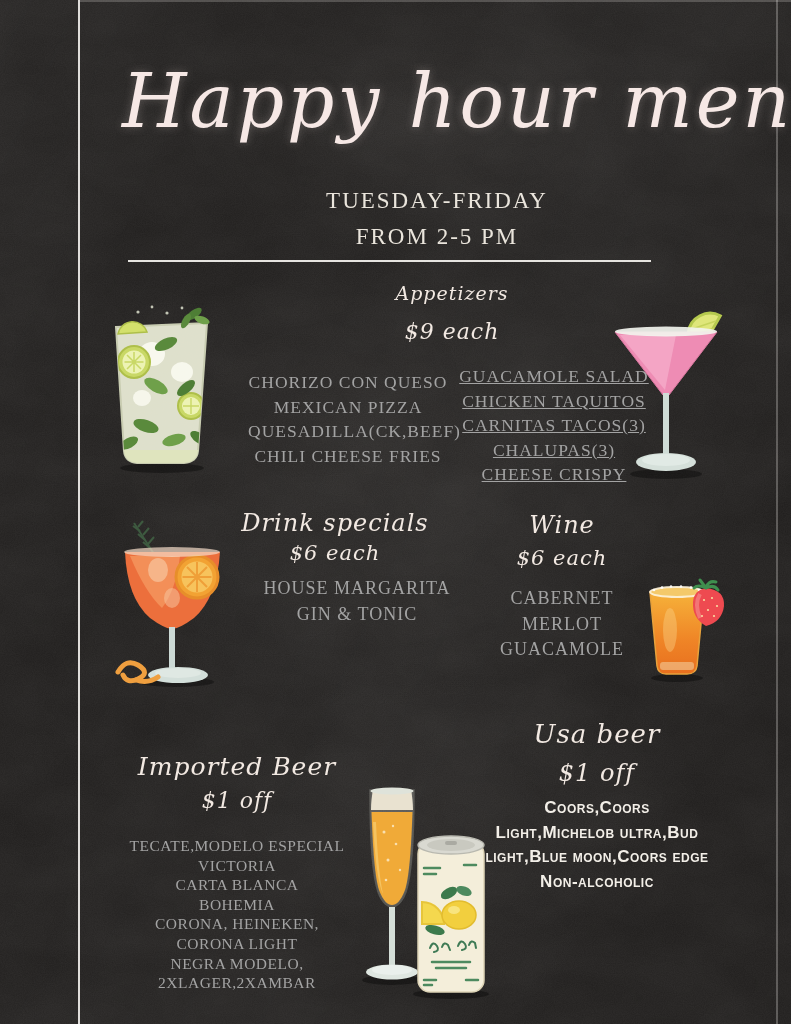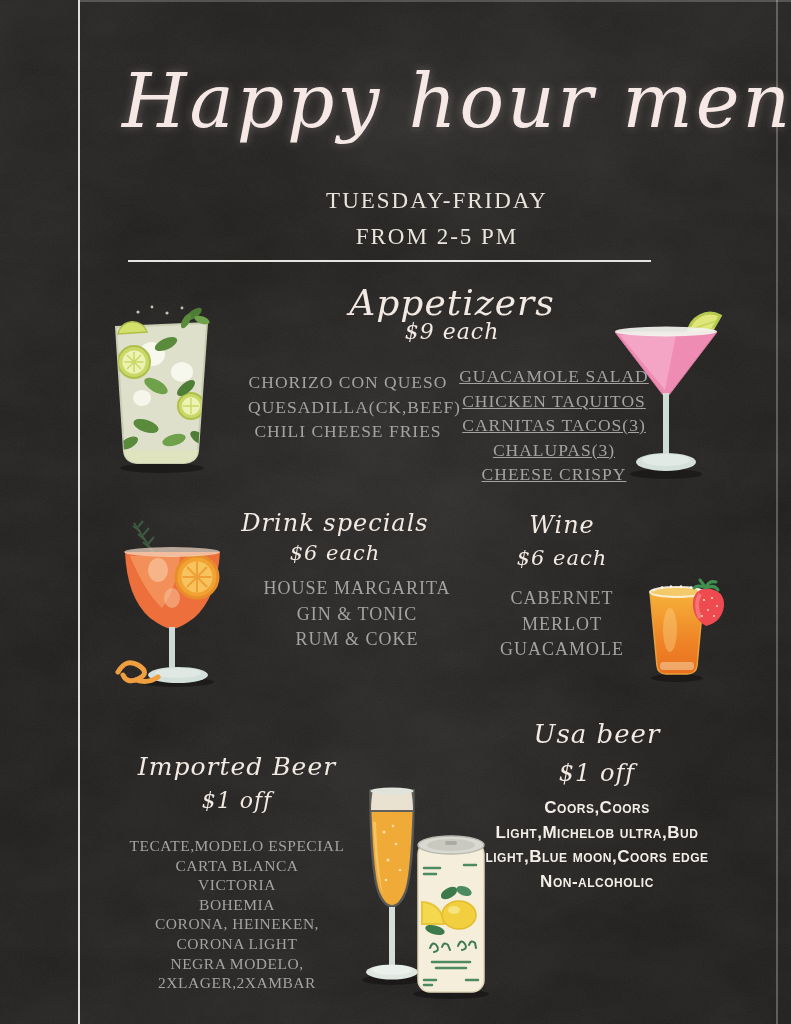--- a/index.html
+++ b/index.html
@@ -62,25 +62,26 @@
 
 <div class="abs edge" style="left:78px;top:0;width:2px;height:1024px;opacity:0.92;"></div>
 <div class="abs edge" style="left:776px;top:0;width:2px;height:1024px;opacity:0.28;"></div>
 <div class="abs edge" style="left:80px;top:0;width:711px;height:2px;opacity:0.22;"></div>
 
 <div class="abs center script title" style="left:90px;top:58px;width:630px;">Happy hour menu</div>
 <div class="abs center serifcaps subline" style="left:90px;top:188px;width:630px;">TUESDAY-FRIDAY</div>
 <div class="abs center serifcaps subline" style="left:90px;top:224px;width:630px;">FROM 2-5 PM</div>
 <div class="abs edge" style="left:128px;top:260px;width:523px;height:2px;opacity:0.95;"></div>
 
-<div class="abs center script sec-heading" style="left:270px;top:282px;width:300px;font-size:36px;">Appetizers</div>
+<div class="abs center script sec-heading" style="left:270px;top:282px;width:300px;font-size:19px;">Appetizers</div>
 <div class="abs center script sec-price" style="left:270px;top:319px;width:300px;">$9 each</div>
 
 <div class="abs center serifcaps item-list" style="left:216px;top:370px;width:200px;">
   <div>CHORIZO CON QUESO</div>
+  <div>MEXICAN PIZZA</div>
   <div>QUESADILLA(CK,BEEF)</div>
   <div>CHILI CHEESE FRIES</div>
 </div>
 
 <div class="abs center serifcaps item-list" style="left:422px;top:364px;width:200px;text-decoration:underline;">
   <div>GUACAMOLE SALAD</div>
   <div>CHICKEN TAQUITOS</div>
   <div>CARNITAS TACOS(3)</div>
   <div>CHALUPAS(3)</div>
   <div>CHEESE CRISPY</div>
@@ -145,21 +146,20 @@
   <rect x="57" y="91" width="6" height="64" fill="#cfdcd6"></rect>
   <ellipse cx="60" cy="160" rx="30" ry="9" fill="#d5e0da"></ellipse>
   <ellipse cx="60" cy="158" rx="24" ry="6" fill="#e4ece7" opacity="0.8"></ellipse>
 </svg>
 
 <div class="abs center script sec-heading" style="left:203px;top:509px;width:200px;font-size:24px;">Drink specials</div>
 <div class="abs center script sec-price" style="left:203px;top:541px;width:200px;font-size:21px;">$6 each</div>
 <div class="abs center serifcaps item-list-sm" style="left:225px;top:576px;width:200px;">
   <div>HOUSE MARGARITA</div>
   <div>GIN &amp; TONIC</div>
-  <div>RUM &amp; COKE</div>
 </div>
 
 <div class="abs center script sec-heading" style="left:455px;top:511px;width:150px;font-size:24px;">Wine</div>
 <div class="abs center script sec-price" style="left:455px;top:546px;width:150px;font-size:21px;">$6 each</div>
 <div class="abs center serifcaps item-list-sm" style="left:430px;top:586px;width:200px;">
   <div>CABERNET</div>
   <div>MERLOT</div>
   <div>GUACAMOLE</div>
 </div>
 
@@ -222,22 +222,22 @@
         <circle cx="72" cy="46" r="1.1"></circle>
       </g>
     <path d="M76 18 L70 10 M76 18 Q68 14 64 18 M76 18 Q78 10 86 12 M76 18 Q84 14 88 20" stroke="#3f8f4e" stroke-width="3" fill="none" stroke-linecap="round"></path>
   </g>
 </svg>
 
 <div class="abs center script sec-heading" style="left:105px;top:752px;width:200px;font-size:25px;">Imported Beer</div>
 <div class="abs center script sec-price" style="left:105px;top:788px;width:200px;">$1 off</div>
 <div class="abs center serifcaps beer-list" style="left:95px;top:836px;width:220px;">
   <div>TECATE,MODELO ESPECIAL</div>
+  <div>VICTORIA</div>
   <div>CARTA BLANCA</div>
-  <div>VICTORIA</div>
   <div>BOHEMIA</div>
   <div>CORONA, HEINEKEN,</div>
   <div>CORONA LIGHT</div>
   <div>NEGRA MODELO,</div>
   <div>2XLAGER,2XAMBAR</div>
 </div>
 
 <div class="abs center script sec-heading" style="left:465px;top:719px;width:200px;font-size:26px;">Usa beer</div>
 <div class="abs center script sec-price" style="left:465px;top:759px;width:200px;font-size:24px;">$1 off</div>
 <div class="abs center usa-list" style="left:452px;top:796px;width:226px;">Coors,Coors Light,Michelob ultra,Bud light,Blue moon,Coors edge Non-alcoholic</div>

